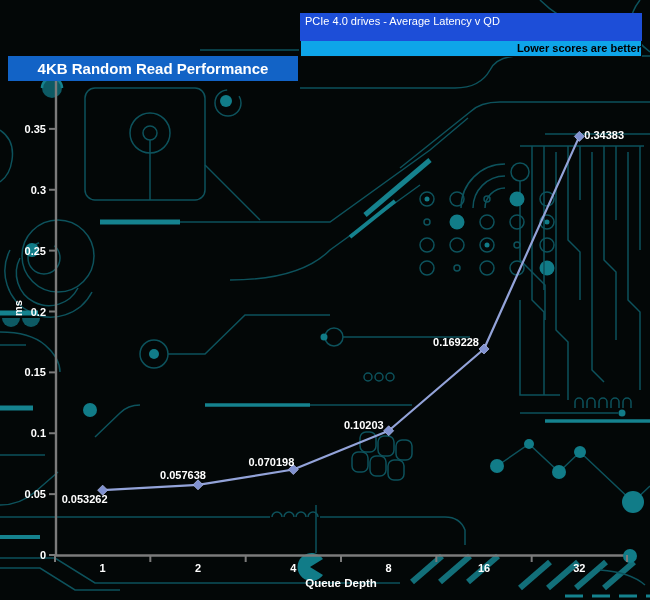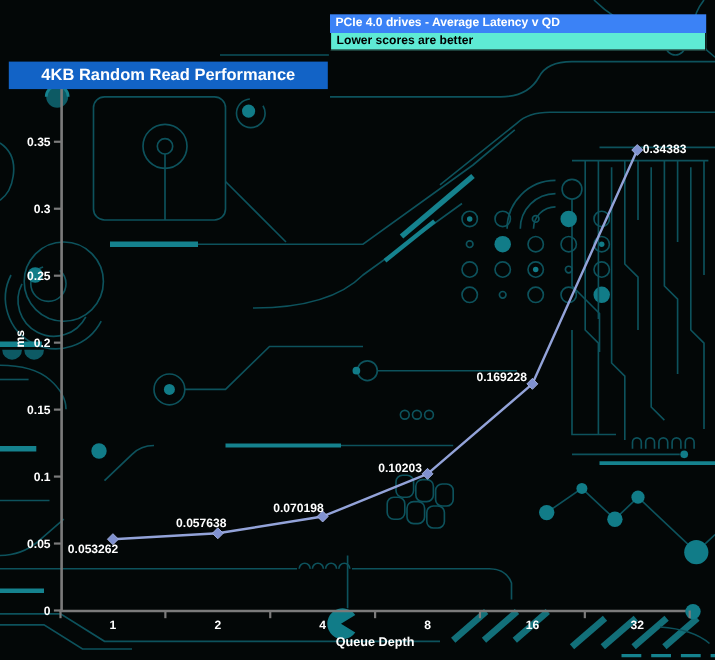--- a/index.html
+++ b/index.html
@@ -15,24 +15,24 @@
   .axis{stroke:#7b7b7b;stroke-width:2.4;fill:none;}
   .tick{stroke:#7b7b7b;stroke-width:2;fill:none;}
   svg text{font-family:"Liberation Sans",sans-serif;font-weight:bold;fill:#ffffff;font-size:11px;}
   .series{stroke:#93a3d9;stroke-width:2.2;fill:none;stroke-linejoin:round;}
   .mk{fill:#8091d0;stroke:#a9b5e3;stroke-width:0.8;}
   
   .title-box{position:absolute;left:8px;top:16px;width:290px;height:25px;background:#1263c6;
              display:flex;align-items:center;justify-content:center;color:#fff;
              font-size:15px;font-weight:bold;z-index:5;margin-top:40px;}
   .head-right{position:absolute;left:300px;top:13px;width:342px;z-index:5;}
-  .subtitle-bar{background:#3b82f6;color:#fff;font-size:11px;font-weight:bold;
-                height:17px;line-height:17px;padding-left:5px;}
-  .note-bar{background:#5eead4;color:#000;font-size:11px;font-weight:bold;
-            height:15px;line-height:15px;padding-left:5px;border:1px solid #0a0a0a;border-top:none;}
+  .subtitle-bar{background:#1d4ed8;color:#fff;font-size:11px;font-weight:normal;
+                height:28px;line-height:17px;padding-left:5px;}
+  .note-bar{background:#0ea5e9;color:#000;font-size:11px;font-weight:bold;
+            height:15px;line-height:15px;padding-left:5px;border:1px solid #0a0a0a;border-top:none;text-align:right;}
 </style>
 </head>
 <body>
 
 <div class="stage">
 
   <svg width="650" height="600" viewBox="0 0 650 600">
 
     <g>
 

